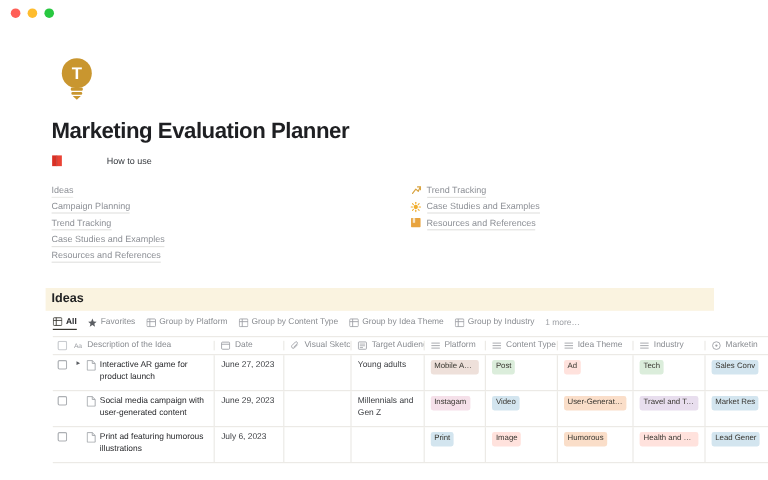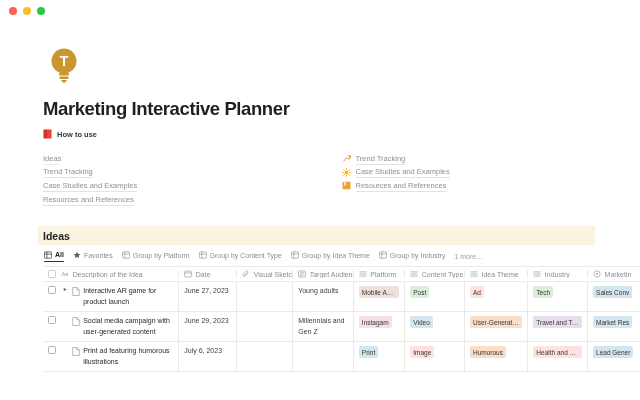--- a/index.html
+++ b/index.html
@@ -40,21 +40,21 @@
     font-weight: 700;
     letter-spacing: -0.4px;
     color: #1e1f22;
   }
 
   .howto {
     margin: 9px 0 0 43px;
     display: flex; align-items: center; gap: 5px;
   }
   .howto-label {
-    font-size: 7.5px; color: #33373c; font-weight: 700;
+    font-size: 7.5px; color: #33373c; font-weight: 400; margin-left: 32px;
   }
   .book-icon {
     width: 9px; height: 10px; display: block;
   }
 
   
   .links {
     margin-top: 13px;
     display: flex;
     padding-left: 43px;
@@ -195,36 +195,39 @@
       <svg width="34" height="38" viewBox="0 0 34 38">
         <circle cx="17" cy="15" r="12.5" fill="#c9962f"></circle>
         <rect x="12" y="27" width="10" height="2.6" rx="1" fill="#c9962f"></rect>
         <rect x="12.5" y="30.6" width="9" height="2.4" rx="1" fill="#c9962f"></rect>
         <path d="M13.6 34 L20.4 34 L17 37.2 Z" fill="#c9962f"></path>
         <text x="17" y="20" text-anchor="middle" font-family="Liberation Sans, sans-serif" font-size="14" font-weight="700" fill="#ffffff">T</text>
       </svg>
     </div>
   </div>
 
-  <div class="title">Marketing Interactive Planner</div>
+  <div class="title">Marketing Evaluation Planner</div>
 
   <div class="howto">
     <svg class="book-icon" viewBox="0 0 10 11">
       <rect x="0.5" y="0.5" width="4" height="10" fill="#d93025"></rect>
       <rect x="4.8" y="0.5" width="4.7" height="10" fill="#ea4335"></rect>
       <rect x="4.4" y="0.5" width="0.7" height="10" fill="#b5261e"></rect>
     </svg>
     <span class="howto-label">How to use</span>
   </div>
 
   <div class="links">
     <div class="links-col left">
 
       <div class="link-row">
         <span class="link-text plain">Ideas</span>
+      </div>
+      <div class="link-row">
+        <span class="link-text">Campaign Planning</span>
       </div>
       <div class="link-row">
         <span class="link-text">Trend Tracking</span>
       </div>
       <div class="link-row">
         <span class="link-text">Case Studies and Examples</span>
       </div>
       <div class="link-row">
         <span class="link-text">Resources and References</span>
       </div>

